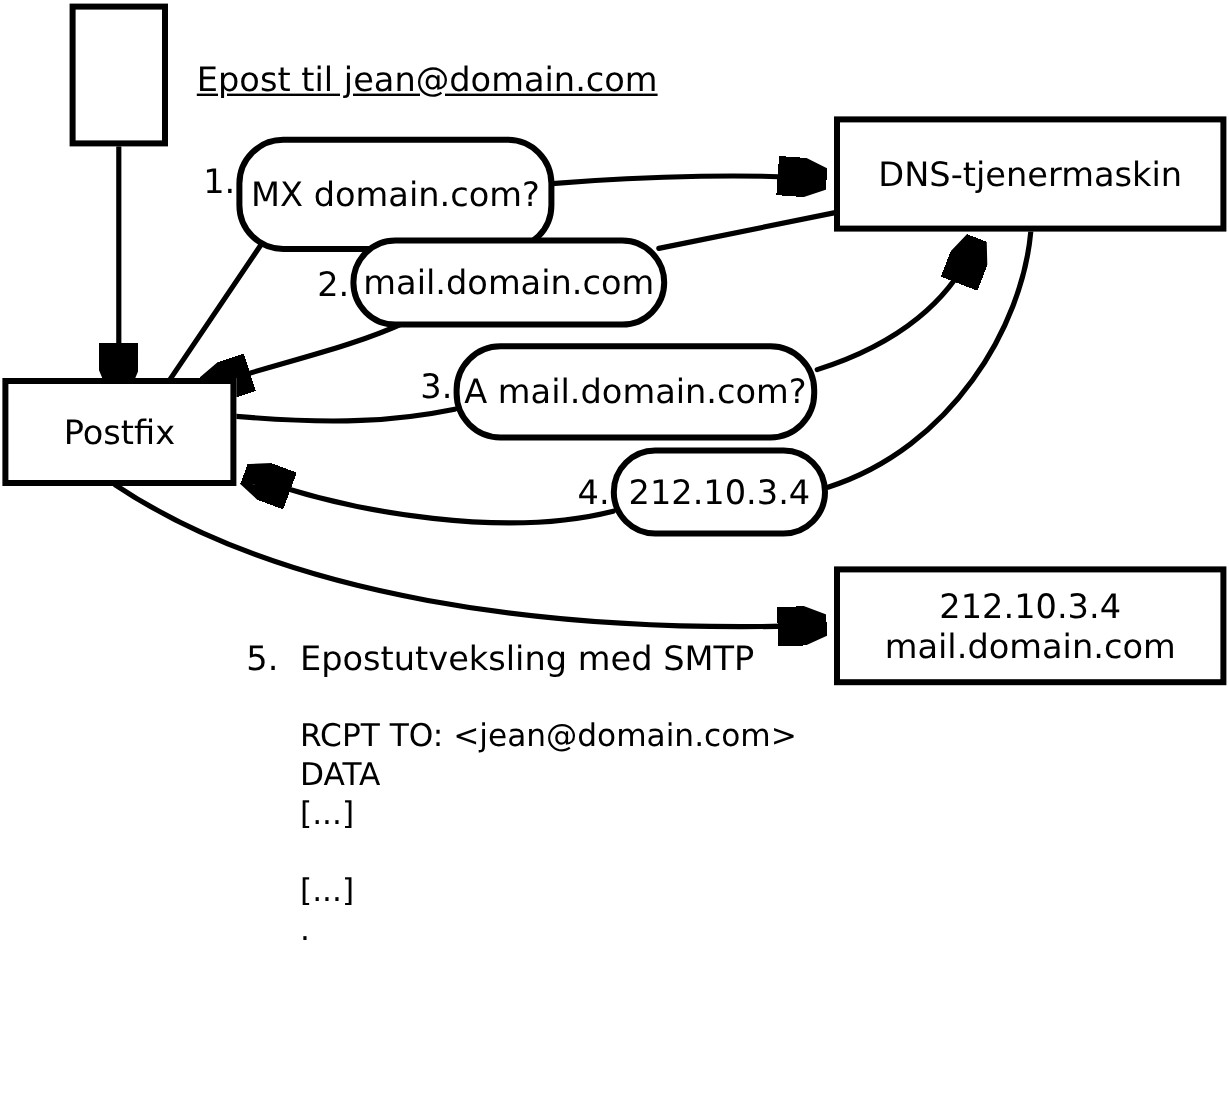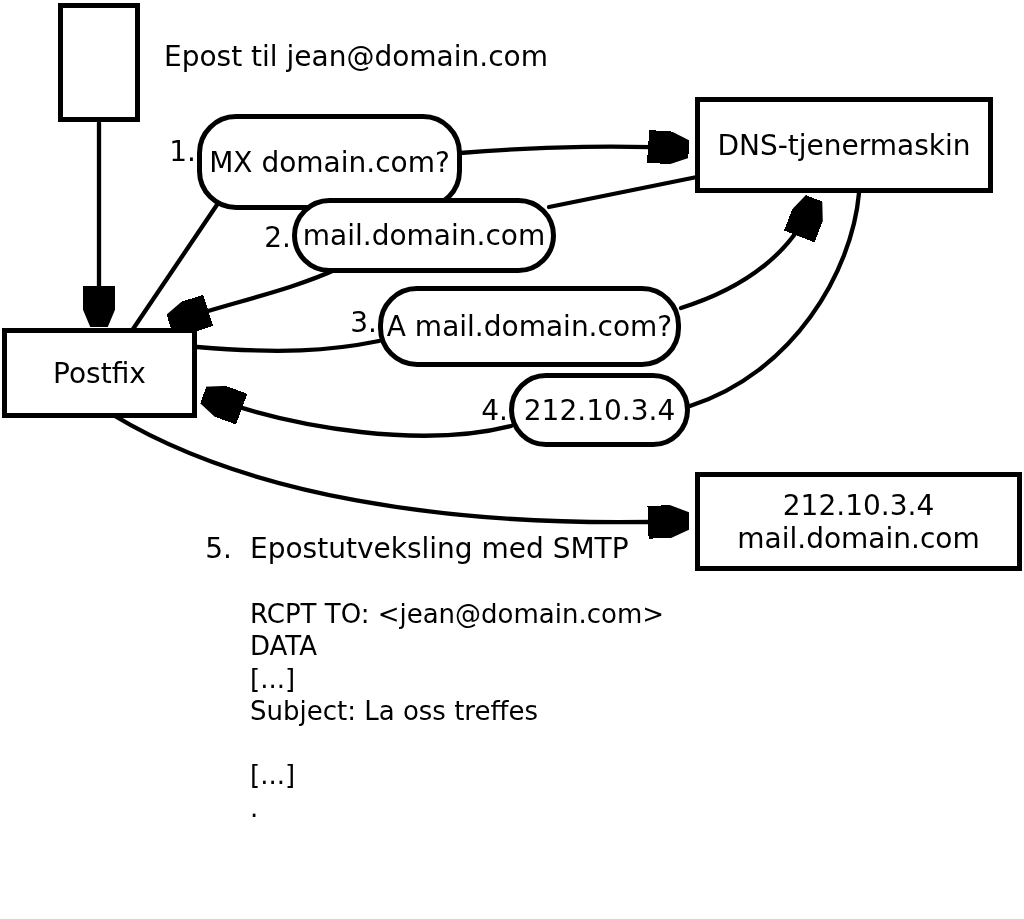--- a/index.html
+++ b/index.html
@@ -44,27 +44,27 @@
     <path d="M 339 268 C 292 290 237 301 172 322" marker-end="url(#ah)"></path>
     <path d="M 197 347 C 280 354 330 351 379 341"></path>
     <path d="M 681 308 C 748 287 794 250 813 201" marker-end="url(#ah)"></path>
     <path d="M 859 193 C 852 272 793 373 690 406"></path>
     <path d="M 511 426 C 425 448 298 430 206 396" marker-end="url(#ah)"></path>
     <path d="M 96 404 C 235 497 455 529 686 521" marker-end="url(#ah)"></path>
   </svg>
 
   <div class="node" style="left:58px;top:3px;width:82px;height:119px;"></div>
 
-  <div class="caption" style="left:164px;top:40px;">Epost til jean@domain.com</div>
+  <div class="caption" style="left:164px;top:50px;text-decoration:underline;">Epost til jean@domain.com</div>
 
-  <div class="node" style="left:2px;top:328px;width:195px;height:90px;">
+  <div class="node" style="left:2px;top:315px;width:195px;height:90px;">
     <span>Postfix</span>
   </div>
 
-  <div class="node" style="left:695px;top:97px;width:298px;height:96px;">
+  <div class="node" style="left:695px;top:97px;width:327px;height:96px;">
     <span>DNS-tjenermaskin</span>
   </div>
 
   <div class="node col" style="left:695px;top:472px;width:327px;height:99px;">
     <span>212.10.3.4</span>
     <span>mail.domain.com</span>
   </div>
 
   <div class="node pill" style="left:197px;top:114px;width:265px;height:96px;">
     <span>MX domain.com?</span>
@@ -80,15 +80,15 @@
   </div>
 
   <div class="stepnum" style="left:146px;top:135px;width:50px;">1.</div>
   <div class="stepnum" style="left:241px;top:221px;width:50px;">2.</div>
   <div class="stepnum" style="left:327px;top:306px;width:50px;">3.</div>
   <div class="stepnum" style="left:458px;top:394px;width:50px;">4.</div>
   <div class="stepnum" style="left:190px;top:532px;width:42px;">5.</div>
 
   <div class="caption" style="left:250px;top:532px;text-align:right;">Epostutveksling med SMTP</div>
 
-  <div id="smtp-block"><div>RCPT TO: &lt;jean@domain.com&gt;</div><div>DATA</div><div>[...]</div><div>Subject: La oss treffes</div><div>&nbsp;</div><div>[...]</div><div>.</div></div>
+  <div id="smtp-block"><div>RCPT TO: &lt;jean@domain.com&gt;</div><div>DATA</div><div>[...]</div><div>&nbsp;</div><div>[...]</div><div>.</div></div>
 
 </div>
 
 </body></html>

